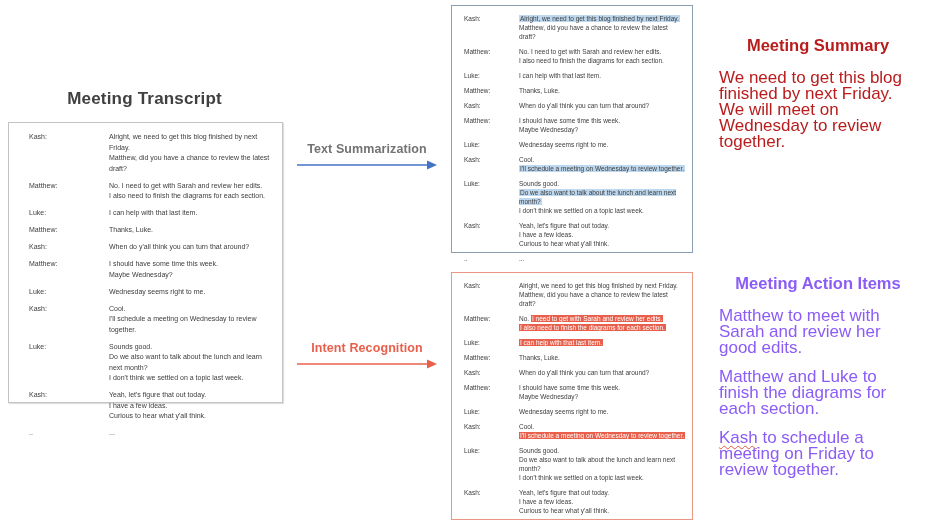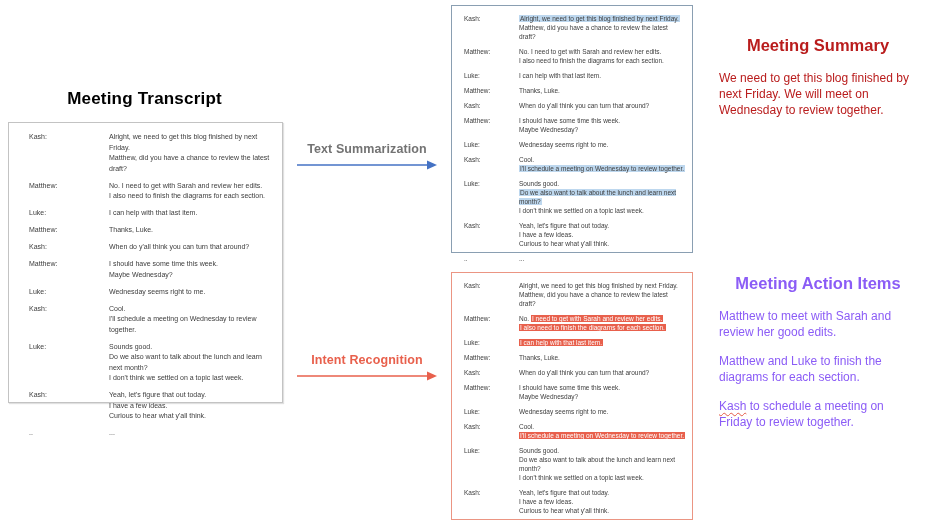--- a/index.html
+++ b/index.html
@@ -4,21 +4,21 @@
 <style>
   html,body { margin:0; padding:0; background:#ffffff; }
   .canvas {
     position:relative; width:936px; height:526px; background:#ffffff;
     font-family:"Liberation Sans", sans-serif; overflow:hidden;
   }
 
   
   .transcript-title {
     position:absolute; left:6px; top:89px; width:277px; text-align:center;
-    font-size:17px; font-weight:700; color:#000000; letter-spacing:0.2px;
+    font-size:17px; font-weight:700; color:#404040; letter-spacing:0.2px;
   }
   .box { position:absolute; background:#fff; box-sizing:border-box; }
   .left-box {
     left:8px; top:122px; width:275px; height:281px;
     border:1px solid #c3c3c3; box-shadow:1px 1px 1px rgba(0,0,0,0.12);
     padding:9px 8px 0 20px; font-size:7px; line-height:10.5px; color:#3c3c3c;
   }
   .left-box .t-speaker { width:80px; }
   .left-box .t-row { margin-bottom:6.5px; }
 
@@ -34,32 +34,32 @@
 
   .t-row { display:flex; }
   .t-speaker { flex:none; }
   .t-body { flex:1; }
   .hl-blue { background:#bdd7ee; padding:0 1px; }
   .hl-red  { background:#e8604c; color:#ffffff; padding:0 1px; }
 
   
   .arrow-group { position:absolute; width:142px; text-align:center; }
   .arrow-summarization { left:296px; top:142px; }
-  .arrow-intent        { left:296px; top:353px; }
+  .arrow-intent        { left:296px; top:341px; }
   .arrow-label { font-size:12.5px; font-weight:600; letter-spacing:0.1px; }
   .arrow-summarization .arrow-label { color:#737373; }
   .arrow-intent .arrow-label { color:#e8604c; }
   .arrow-svg { display:block; margin-top:3px; }
 
   
   .right-panel { position:absolute; width:198px; }
   .summary-panel { left:719px; top:36px;  color:#b91c1c; }
   .action-panel  { left:719px; top:274px; color:#8b5cf6; }
   .panel-heading { text-align:center; font-size:16.5px; font-weight:700; margin:0 0 15px 0; }
-  .panel-body p  { font-size:12px; line-height:16px; margin:0 0 13px 0; font-weight:400; }
+  .panel-body p  { font-size:17px; line-height:16px; margin:0 0 13px 0; font-weight:400; }
   .wavy {
     text-decoration-line:underline; text-decoration-style:wavy;
     text-decoration-color:#e45a46; text-decoration-thickness:1px; text-underline-offset:2px;
   }
 </style>
 </head>
 <body>
 
 <div class="canvas">
 

